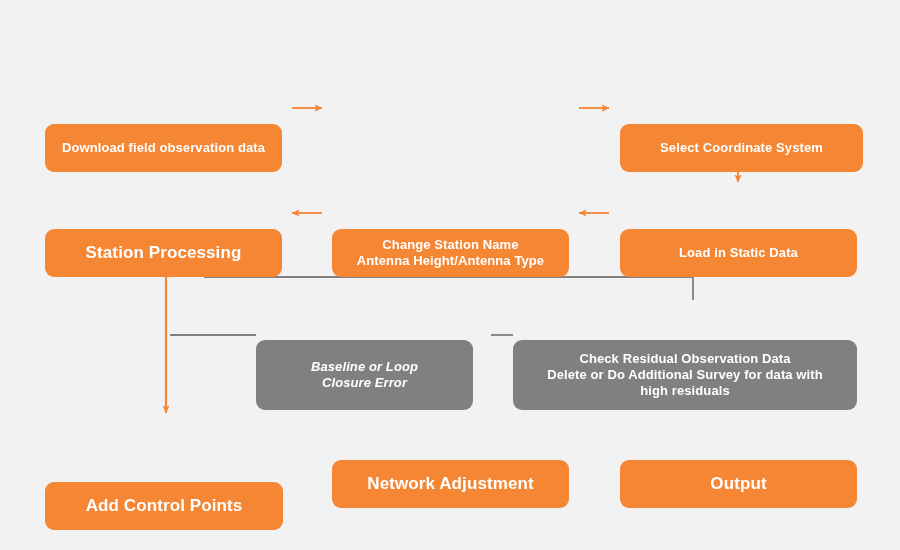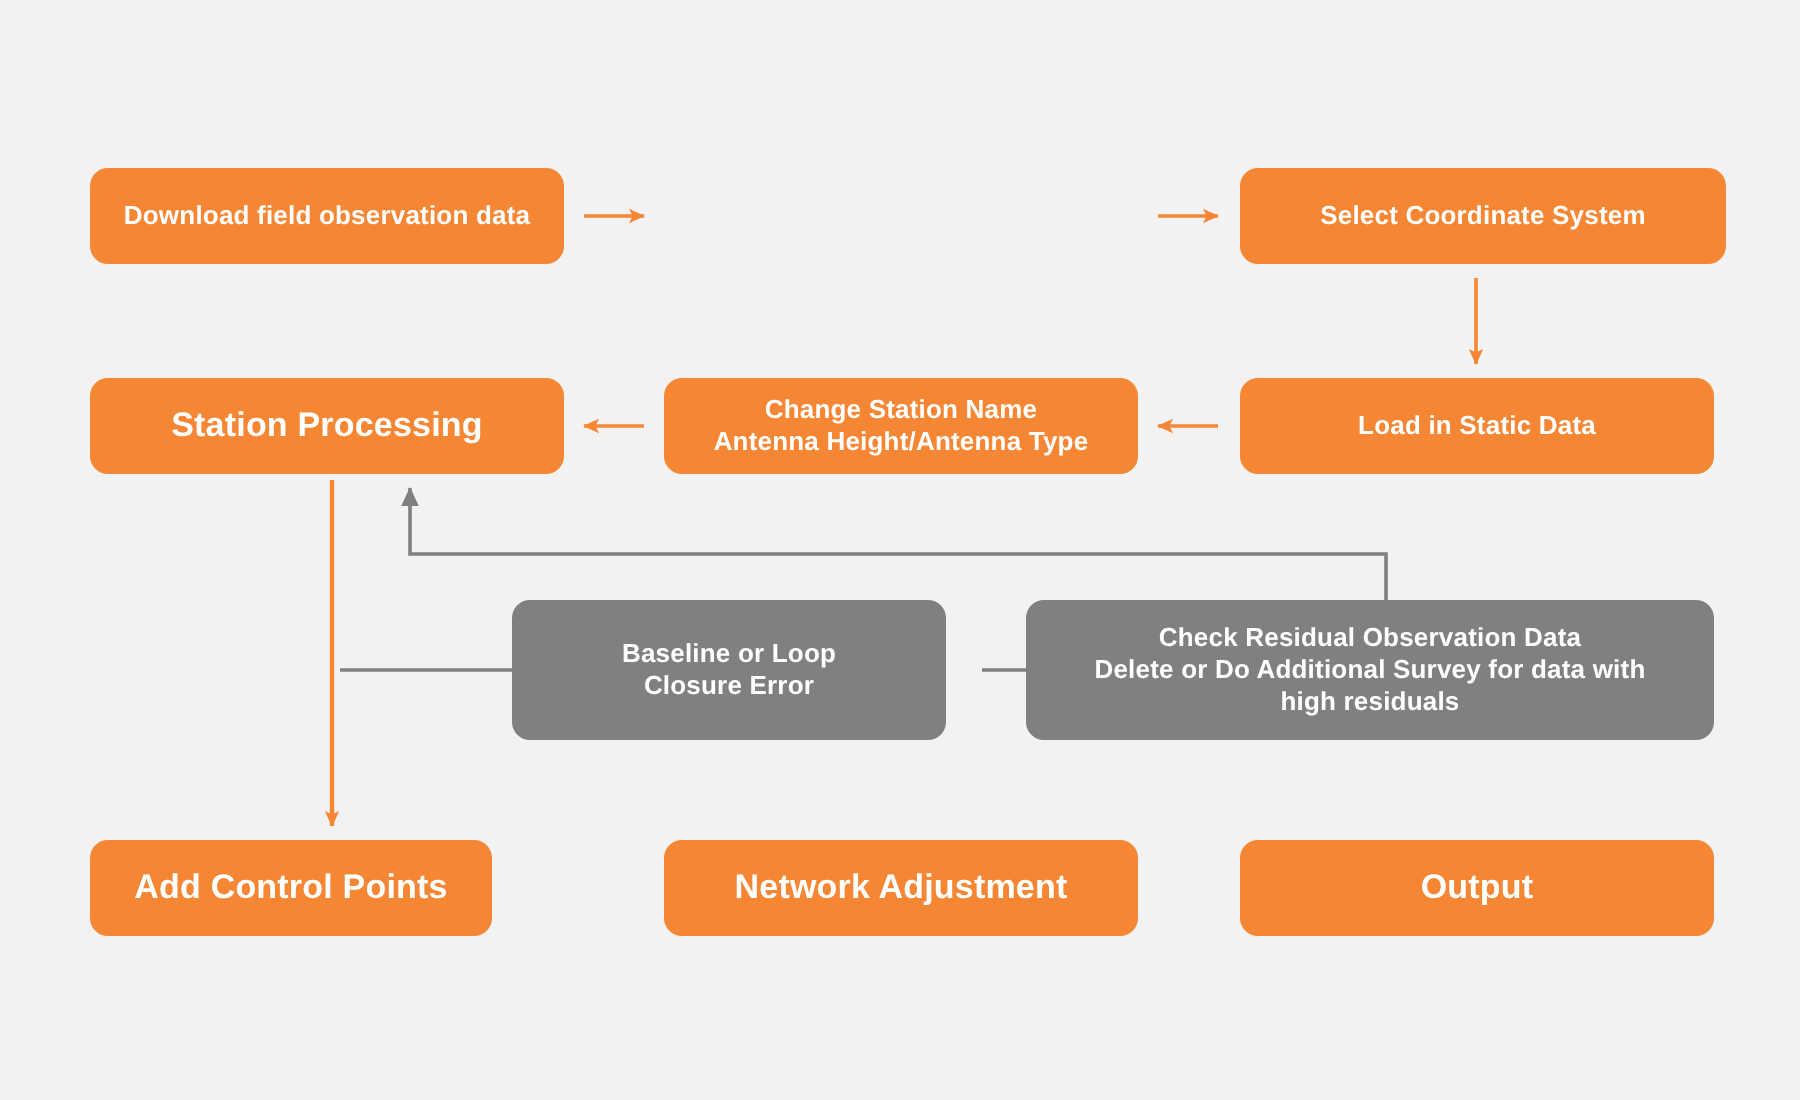--- a/index.html
+++ b/index.html
@@ -35,20 +35,21 @@
     align-items: center;
     justify-content: center;
     text-align: center;
     border-radius: 9px;
     color: #ffffff;
     font-weight: bold;
     line-height: 1.25;
     padding: 4px 8px;
     letter-spacing: 0.1px;
     user-select: none;
+    margin-top: 40px;
   }
   .node.orange {
     background: #f58634;
   }
   .node.gray {
     background: #808080;
   }
   .node .label {
     white-space: pre-line;
     display: block;
@@ -104,32 +105,32 @@
 
   <div class="node orange fs-13" style="left:620px; top:189px; width:237px; height:48px;">
     <span class="label">Load in Static Data</span>
   </div>
 
   <div class="node orange fs-13" style="left:332px; top:189px; width:237px; height:48px;">
     <span class="label">Change Station Name
 Antenna Height/Antenna Type</span>
   </div>
 
-  <div class="node gray fs-13" style="left:256px; top:300px; width:217px; height:70px;">
+  <div class="node gray fs-13" style="left:256px; top:300px; width:217px; height:70px;font-style:italic;">
     <span class="label">Baseline or Loop
 Closure Error</span>
   </div>
 
   <div class="node gray fs-13" style="left:513px; top:300px; width:344px; height:70px;">
     <span class="label">Check Residual Observation Data
 Delete or Do Additional Survey for data with
 high residuals</span>
   </div>
 
-  <div class="node orange fs-17" style="left:45px; top:420px; width:201px; height:48px;">
+  <div class="node orange fs-17" style="left:45px; top:442px; width:238px; height:48px;">
     <span class="label">Add Control Points</span>
   </div>
 
   <div class="node orange fs-17" style="left:620px; top:420px; width:237px; height:48px;">
     <span class="label">Output</span>
   </div>
 
   <div class="node orange fs-17" style="left:332px; top:420px; width:237px; height:48px;">
     <span class="label">Network Adjustment</span>
   </div>

